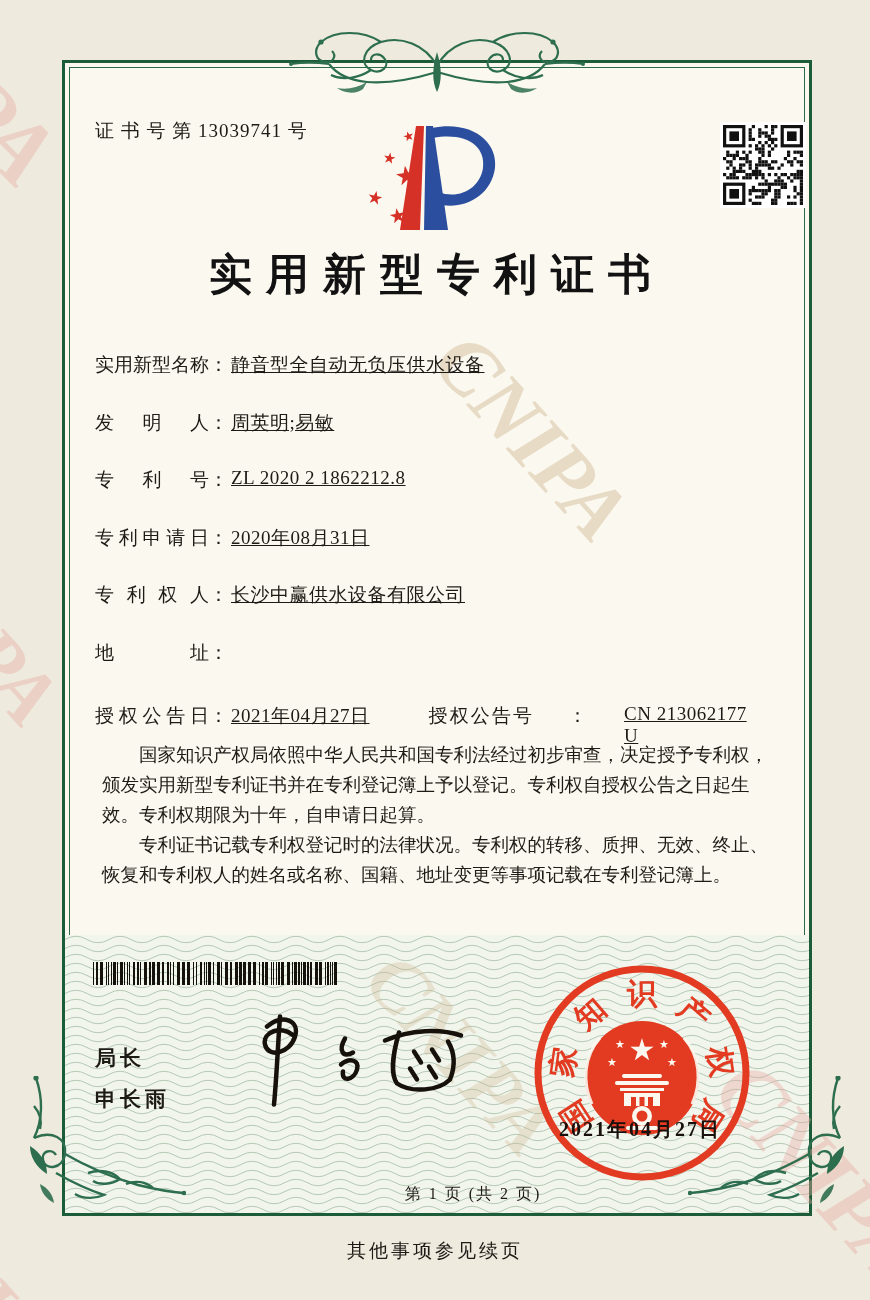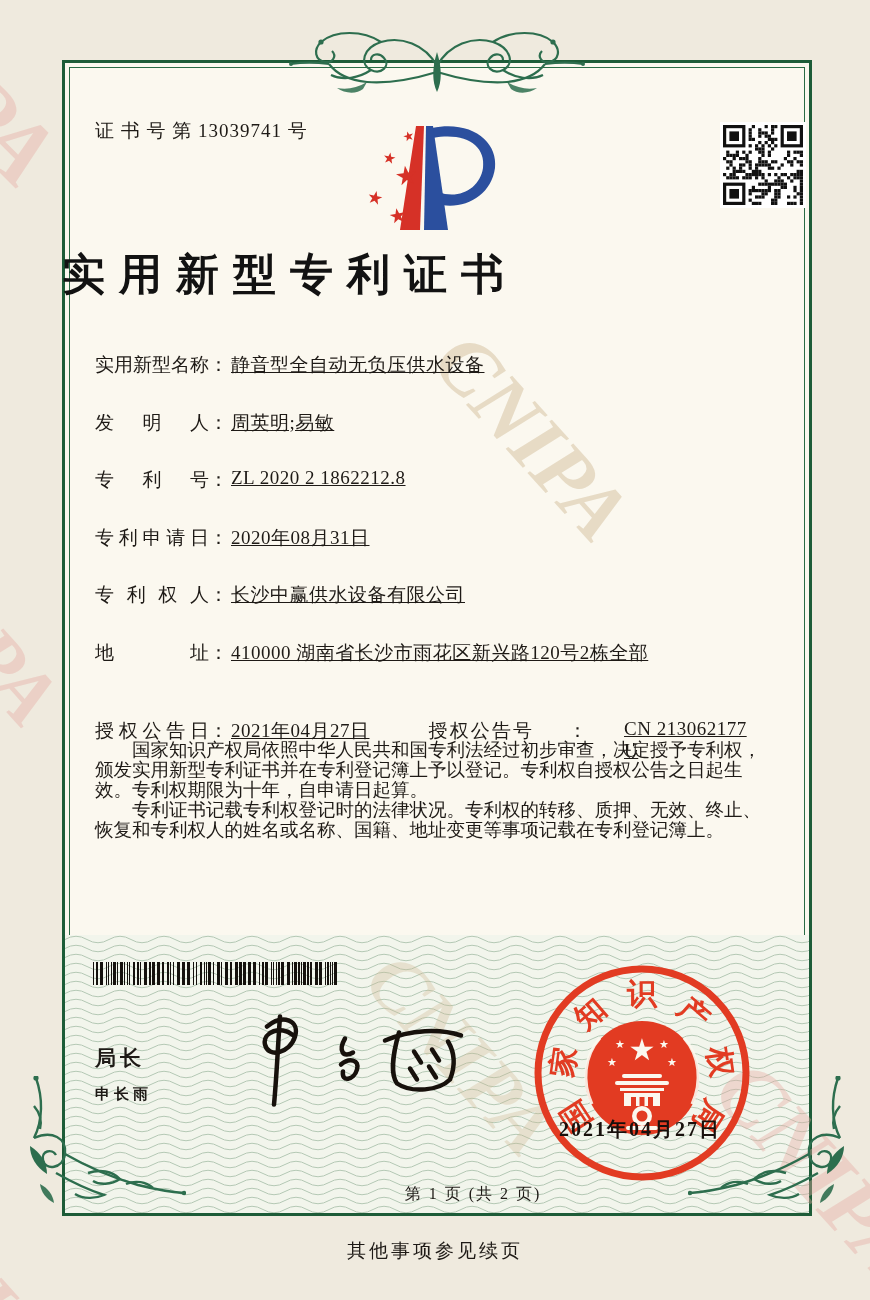--- a/index.html
+++ b/index.html
@@ -33,37 +33,37 @@
   .wm3{left:415px;top:935px;font-size:80px;transform:rotate(48deg);opacity:.75;}
   .wm4{left:-85px;top:500px;font-size:82px;transform:rotate(48deg);}
   .wm5{left:770px;top:1040px;font-size:88px;transform:rotate(48deg);}
   .wm6{left:-70px;top:1165px;font-size:88px;transform:rotate(48deg);}
   
   .layer{position:absolute;left:0;top:0;width:689px;height:1300px;z-index:3;}
   .certno{position:absolute;left:95px;top:118px;font-size:19px;letter-spacing:1px;}
   .logo{position:absolute;left:360px;top:120px;}
   .qr{position:absolute;left:720px;top:122px;width:86px;height:86px;background:#fff;padding:3px;box-sizing:border-box;}
   .title{
-    position:absolute;left:62px;top:246px;width:750px;text-align:left;
+    position:absolute;left:62px;top:246px;width:750px;text-align:center;
     font-size:43px;font-weight:bold;letter-spacing:14px;color:#121212;
   }
   .fields{position:absolute;left:95px;top:352px;width:690px;font-size:19px;}
   .frow{height:57.5px;display:flex;align-items:flex-start;}
   .flabel{display:inline-block;width:114px;text-align:justify;text-align-last:justify;}
   .fcolon{display:inline-block;width:22px;}
   .fvalue{letter-spacing:0.5px;text-decoration:underline;}
-  .grantrow{position:absolute;left:95px;top:718px;font-size:19px;display:flex;}
+  .grantrow{position:absolute;left:95px;top:703px;font-size:19px;display:flex;}
   .grant-left{width:360px;display:flex;}
   .grant-right{display:flex;gap:36px;}
   .glabel{display:inline-block;width:114px;text-align:justify;text-align-last:justify;}
-  .paras{position:absolute;left:95px;top:740px;width:684px;font-size:18.5px;line-height:20px;}
+  .paras{position:absolute;left:102px;top:740px;width:684px;font-size:18.5px;line-height:30px;}
   .paras p{margin:0;text-indent:2em;}
   .barcode{position:absolute;left:93px;top:962px;}
   .signer-title{position:absolute;left:95px;top:1044px;font-size:21px;font-weight:bold;font-family:Liberation Serif, serif;letter-spacing:4px;}
-  .signer-name{position:absolute;left:95px;top:1085px;font-size:15px;font-weight:bold;font-family:"Liberation Sans",sans-serif;letter-spacing:4px;}
+  .signer-name{position:absolute;left:95px;top:1085px;font-size:21px;font-weight:bold;font-family:"Liberation Sans",sans-serif;letter-spacing:4px;}
   .signature{position:absolute;left:225px;top:1008px;}
   .seal{position:absolute;left:531px;top:962px;width:222px;height:222px;}
   .sealdate{
     position:absolute;left:540px;top:1116px;width:200px;text-align:center;
     font-size:20px;color:#17100c;letter-spacing:2px;font-weight:bold;
   }
   .pageinfo{position:absolute;left:62px;top:1184px;width:750px;text-align:center;font-size:16px;letter-spacing:2px;margin-left:36px;}
   .footnote{position:absolute;left:0;top:1238px;width:870px;text-align:center;font-size:19px;letter-spacing:3px;}
   
   .orn{position:absolute;z-index:4;pointer-events:none;}
@@ -347,21 +347,20 @@
     </div>
     <div class="frow">
       <span class="flabel">专利权人</span>
         <span class="fcolon">：</span>
         <span class="fvalue">长沙中赢供水设备有限公司</span>
     </div>
     <div class="frow">
       <span class="flabel">地址</span>
         <span class="fcolon"></span>
         <span class="fcolon" style="margin-left:-22px">：</span>
-        <span class="fvalue">410000 湖南省长沙市雨花区新兴路120号2栋全部</span>
     </div>
   </div>
 
   <div class="grantrow">
     <div class="grant-left">
       <span class="glabel">授权公告日</span>
         <span class="fcolon">：</span>
         <span class="fvalue">2021年04月27日</span>
     </div>
     <div class="grant-right">

